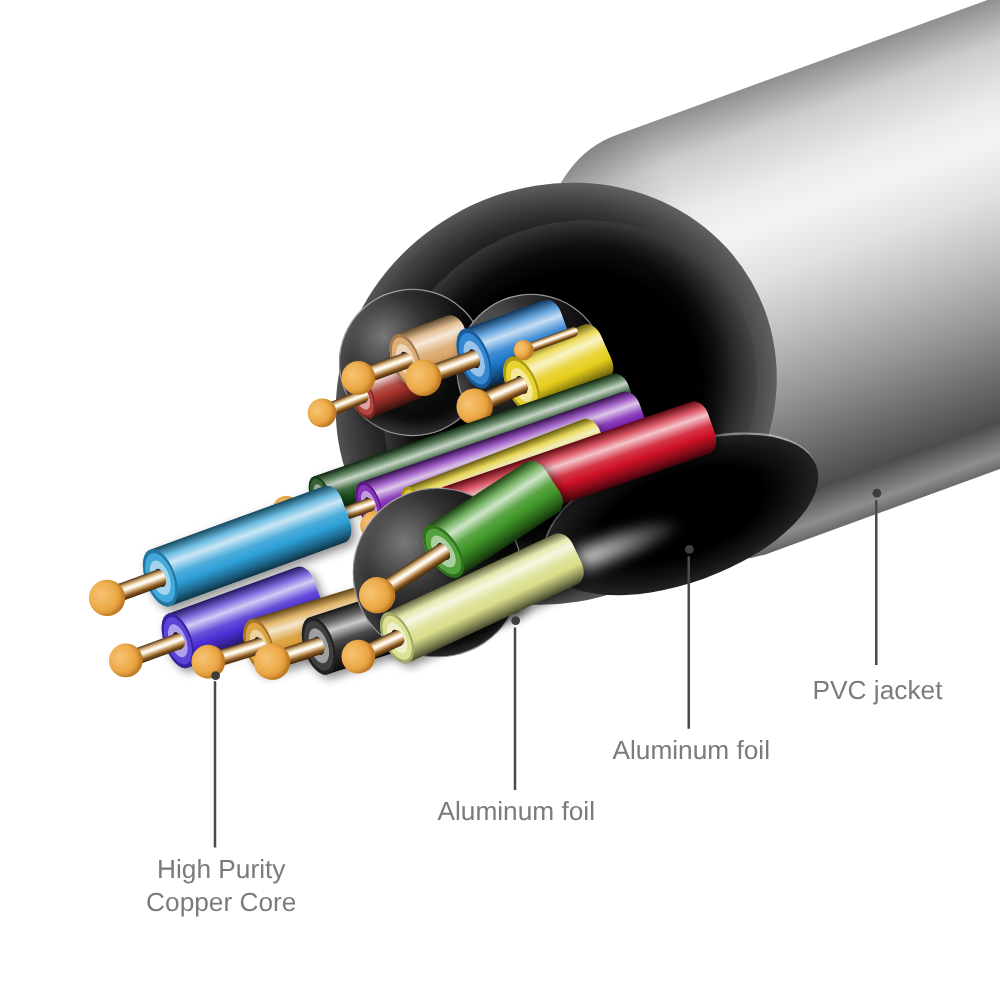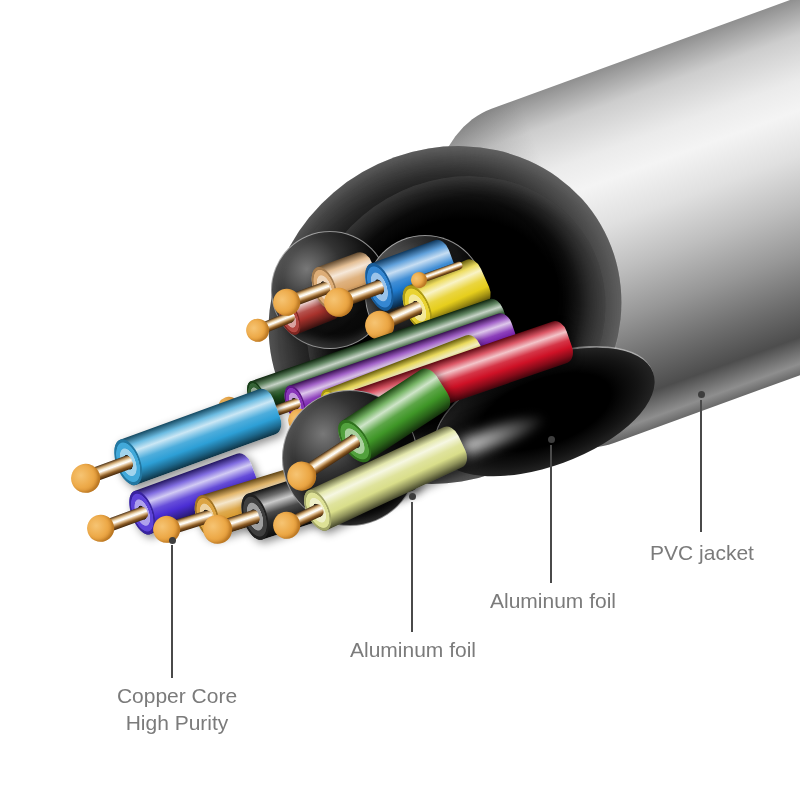--- a/index.html
+++ b/index.html
@@ -172,22 +172,22 @@
         </div>
         <div class="rod" style="left: 8px; top: -6.5px; width: 32px; height: 13px;"></div>
         <div class="tip" style="left: -13.5px; top: -13.5px; width: 27px; height: 27px;"></div>
       </div>
     </div>
 
   <div style="left:0;top:0;">
     <div class="dot" style="left:169px;top:537px;"></div>
     <div class="lead" style="left:171px;top:545px;height:133px;"></div>
     <div class="lbl" style="left:77px;top:682px;width:200px;">
+      <div style="position:static;">High Purity</div>
       <div style="position:static;">Copper Core</div>
-      <div style="position:static;">High Purity</div>
     </div>
   </div>
 
   <div style="left:0;top:0;">
     <div class="dot" style="left:409px;top:493px;"></div>
     <div class="lead" style="left:411px;top:502px;height:130px;"></div>
     <div class="lbl" style="left:313px;top:636px;width:200px;">Aluminum foil</div>
   </div>
 
   <div style="left:0;top:0;">

